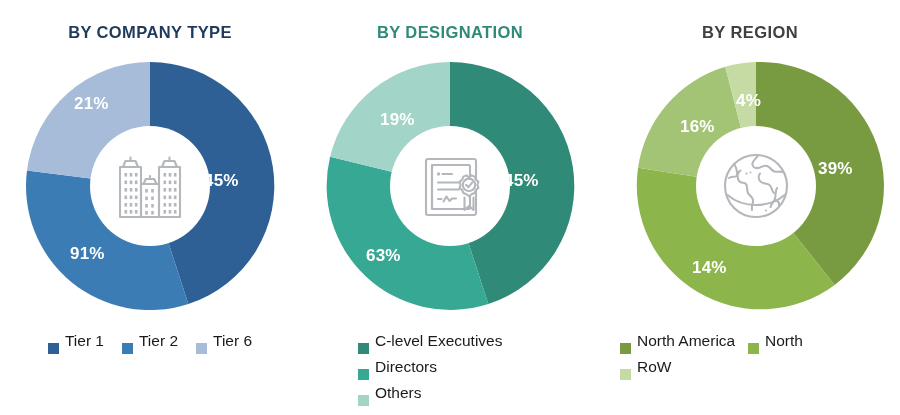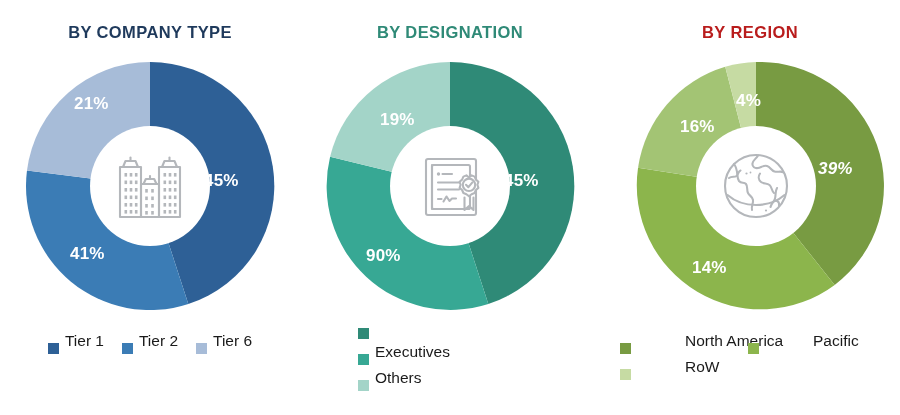--- a/index.html
+++ b/index.html
@@ -34,21 +34,21 @@
     left: 0;
     width: 300px;
     text-align: center;
     font-size: 16.5px;
     font-weight: bold;
     letter-spacing: 0.4px;
     line-height: 20px;
   }
   .title-1 { color: #1f3a5c; }
   .title-2 { color: #2f8a77; }
-  .title-3 { color: #b91c1c; }
+  .title-3 { color: #404040; }
 
   .donut-wrap {
     position: absolute;
     top: 58px;
     left: 22px;
     width: 256px;
     height: 256px;
   }
   .panel-3 .donut-wrap { left: 28px; }
   .donut-svg {
@@ -106,21 +106,21 @@
   }
 
   
   .legend-1 { top: 328px; }
   .legend-2 { top: 328px; }
   .legend-3 { top: 328px; }
 
   .legend-2 .legend-row { justify-content: flex-start; padding-left: 58px; }
   .legend-2 .legend-item { margin: 0; }
   .legend-3 .legend-row { justify-content: flex-start; padding-left: 20px; }
-  .legend-3 .legend-item { margin: 0; gap: 48px; }
+  .legend-3 .legend-item { margin: 0; }
   .legend-3 .legend-item.col-a { width: 128px; }
 </style>
 </head>
 <body>
 
 <div class="board">
 
   <div class="panel panel-1">
     <div class="panel-title title-1">BY COMPANY TYPE</div>
 
@@ -191,21 +191,21 @@
               <rect x="44.2" y="53.5" width="2.6" height="3.6"></rect>
             <rect x="38.2" y="61" width="2.6" height="3.6"></rect>
               <rect x="44.2" y="61" width="2.6" height="3.6"></rect>
             <rect x="38.2" y="68" width="2.6" height="3.6"></rect>
               <rect x="44.2" y="68" width="2.6" height="3.6"></rect>
           </g>
         </svg>
       </div>
 
       <div class="pct" style="left:182px; top:113px;">45%</div>
-      <div class="pct" style="left:48px; top:186px;">41%</div>
+      <div class="pct" style="left:48px; top:186px;">91%</div>
       <div class="pct" style="left:52px; top:36px;">21%</div>
     </div>
 
     <div class="legend legend-1">
       <div class="legend-row">
         <div class="legend-item">
           <span class="swatch" style="background:#2e6096"></span>
           <span class="legend-label">Tier 1</span>
         </div>
         <div class="legend-item">
@@ -246,34 +246,35 @@
           <path d="M31 56 L34.5 56"></path>
           <path d="M36.5 58.5 L39.5 53.5 L42.5 58 L45 55.5 L49 55.5"></path>
           <path d="M57.5 54.5 L57.5 67 L62 63 L66.5 67 L66.5 54.5"></path>
           <path d="M62 34.5 L64.6 32.4 L67.6 33.6 L68.9 36.6 L71.4 38.7 L70.4 41.8 L71.4 44.9 L68.9 47 L67.6 50 L64.6 51.2 L62 53.3 L59.4 51.2 L56.4 50 L55.1 47 L52.6 44.9 L53.6 41.8 L52.6 38.7 L55.1 36.6 L56.4 33.6 L59.4 32.4 Z" fill="#ffffff"></path>
           <circle cx="62" cy="41.8" r="6.2"></circle>
           <path d="M59 41.8 L61.4 44.2 L65.4 39.4"></path>
         </svg>
       </div>
 
       <div class="pct" style="left:182px; top:113px;">45%</div>
-      <div class="pct" style="left:44px; top:188px;">90%</div>
+      <div class="pct" style="left:44px; top:188px;">63%</div>
       <div class="pct" style="left:58px; top:52px;">19%</div>
     </div>
 
     <div class="legend legend-2">
       <div class="legend-row">
         <div class="legend-item">
           <span class="swatch" style="background:#2f8a77"></span>
+          <span class="legend-label">C-level Executives</span>
         </div>
       </div>
       <div class="legend-row">
         <div class="legend-item">
           <span class="swatch" style="background:#37a894"></span>
-          <span class="legend-label">Executives</span>
+          <span class="legend-label">Directors</span>
         </div>
       </div>
       <div class="legend-row">
         <div class="legend-item">
           <span class="swatch" style="background:#a3d4c8"></span>
           <span class="legend-label">Others</span>
         </div>
       </div>
     </div>
   </div>
@@ -303,35 +304,35 @@
           <path d="M47 30.5 C45 33.5 45.5 37 48 39 C50.5 41 54 40 56.5 42 C59 44 58.5 48 61 50"></path>
           <path d="M64 45 C62 48.5 63 52 62 55.5 C61 59 58 60.5 57.5 64"></path>
           <path d="M62.5 57.5 C65 58 66.5 60 66 62.5"></path>
           <circle cx="33.5" cy="30.5" r="1.1" fill="#b4b7bb" stroke="none"></circle>
           <circle cx="37.5" cy="29.5" r="0.9" fill="#b4b7bb" stroke="none"></circle>
           <circle cx="53" cy="67.5" r="1.1" fill="#b4b7bb" stroke="none"></circle>
           <path d="M14.5 52 C22 58.5 32 62 43 62 C54 62 64 58.5 71.5 52"></path>
         </svg>
       </div>
 
-      <div class="pct" style="left:190px; top:101px;font-style:italic;">39%</div>
+      <div class="pct" style="left:190px; top:101px;">39%</div>
       <div class="pct" style="left:64px; top:200px;">14%</div>
       <div class="pct" style="left:52px; top:59px;">16%</div>
       <div class="pct" style="left:108px; top:33px;">4%</div>
     </div>
 
     <div class="legend legend-3">
       <div class="legend-row">
         <div class="legend-item col-a">
           <span class="swatch" style="background:#789b42"></span>
           <span class="legend-label">North America</span>
         </div>
         <div class="legend-item">
           <span class="swatch" style="background:#8cb54c"></span>
-          <span class="legend-label">Pacific</span>
+          <span class="legend-label">North</span>
         </div>
       </div>
       <div class="legend-row">
         <div class="legend-item">
           <span class="swatch" style="background:#c6dba3"></span>
           <span class="legend-label">RoW</span>
         </div>
       </div>
     </div>
   </div>

